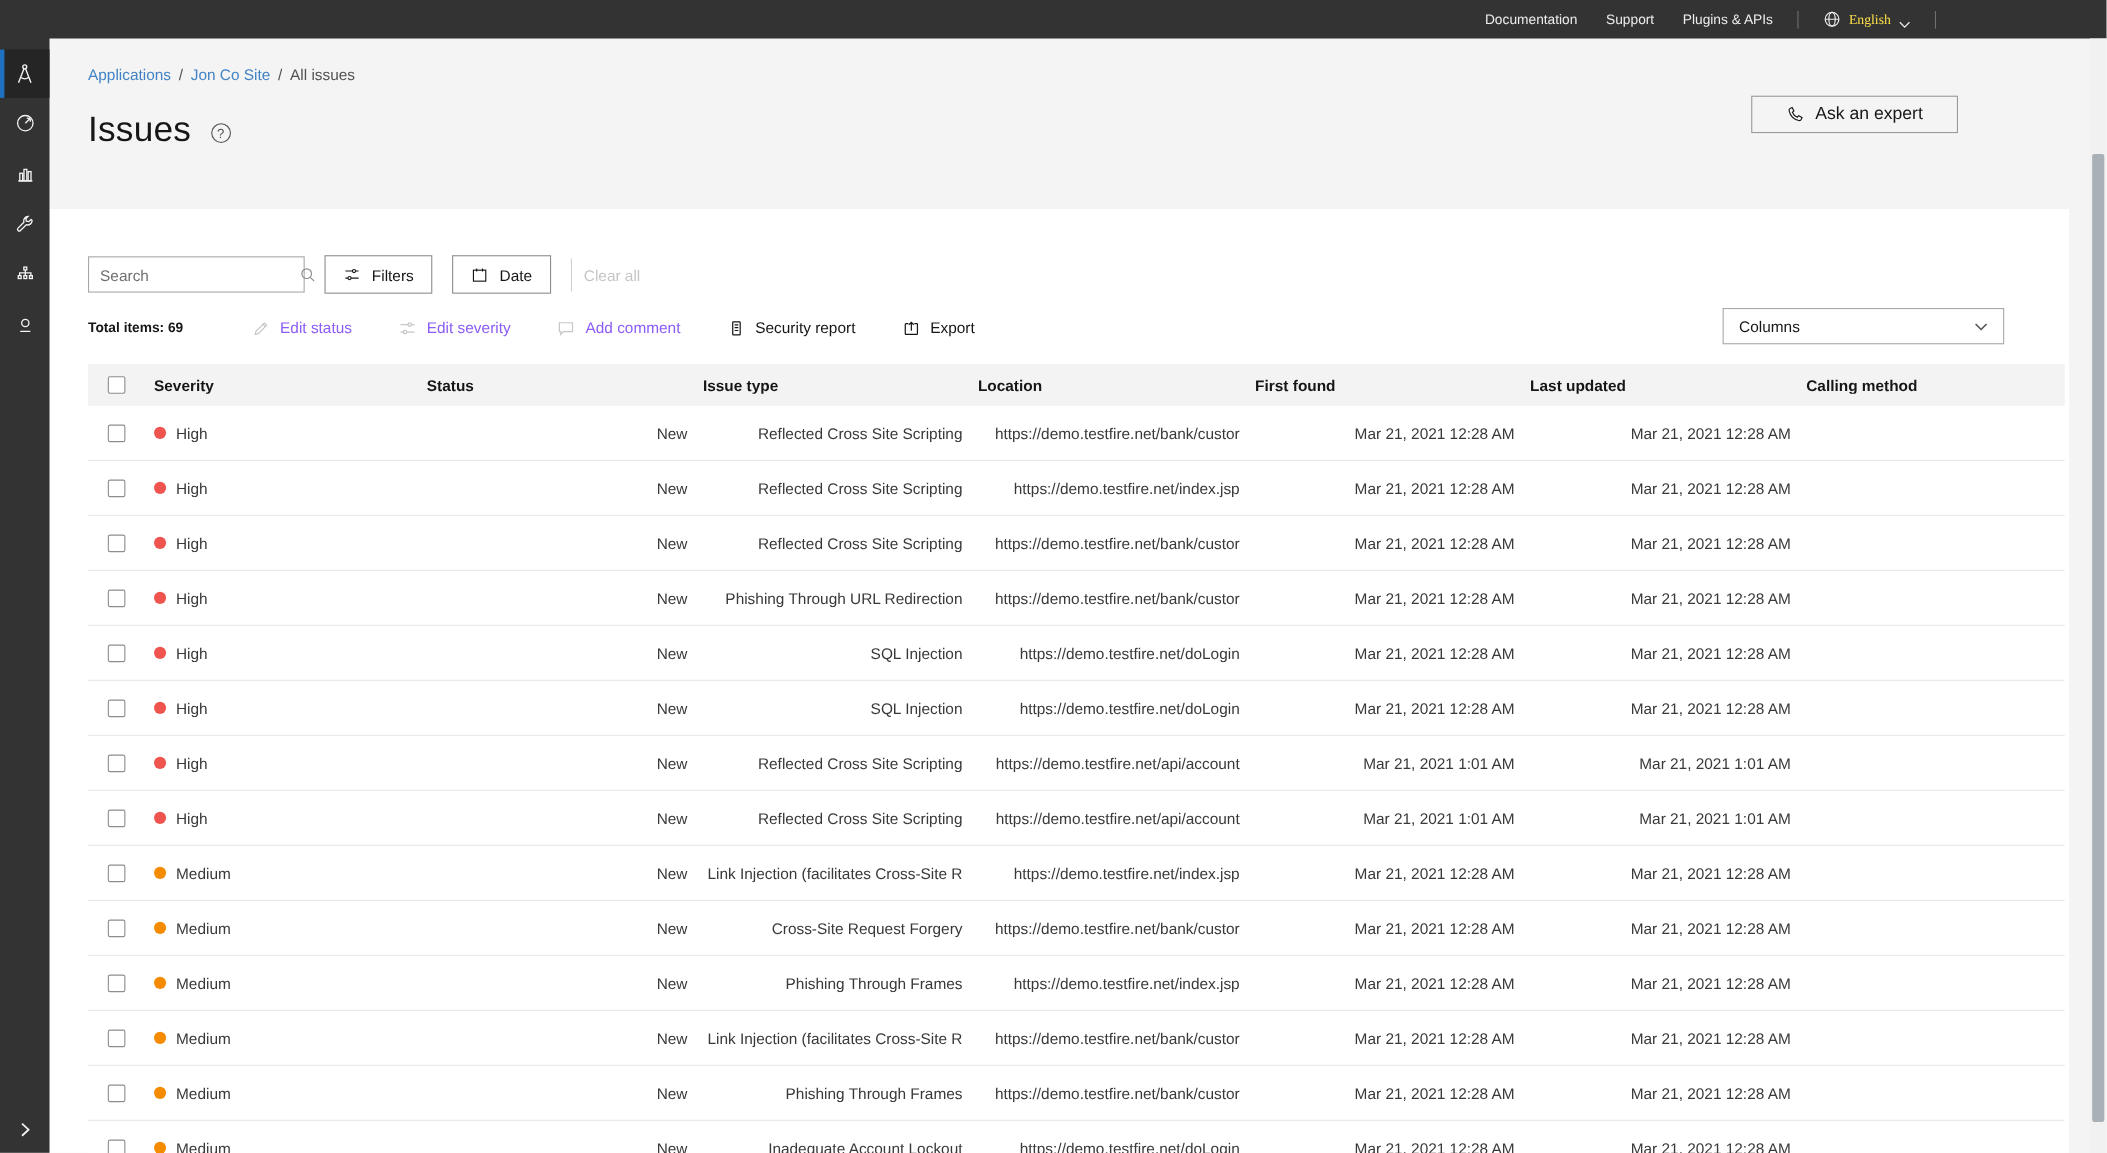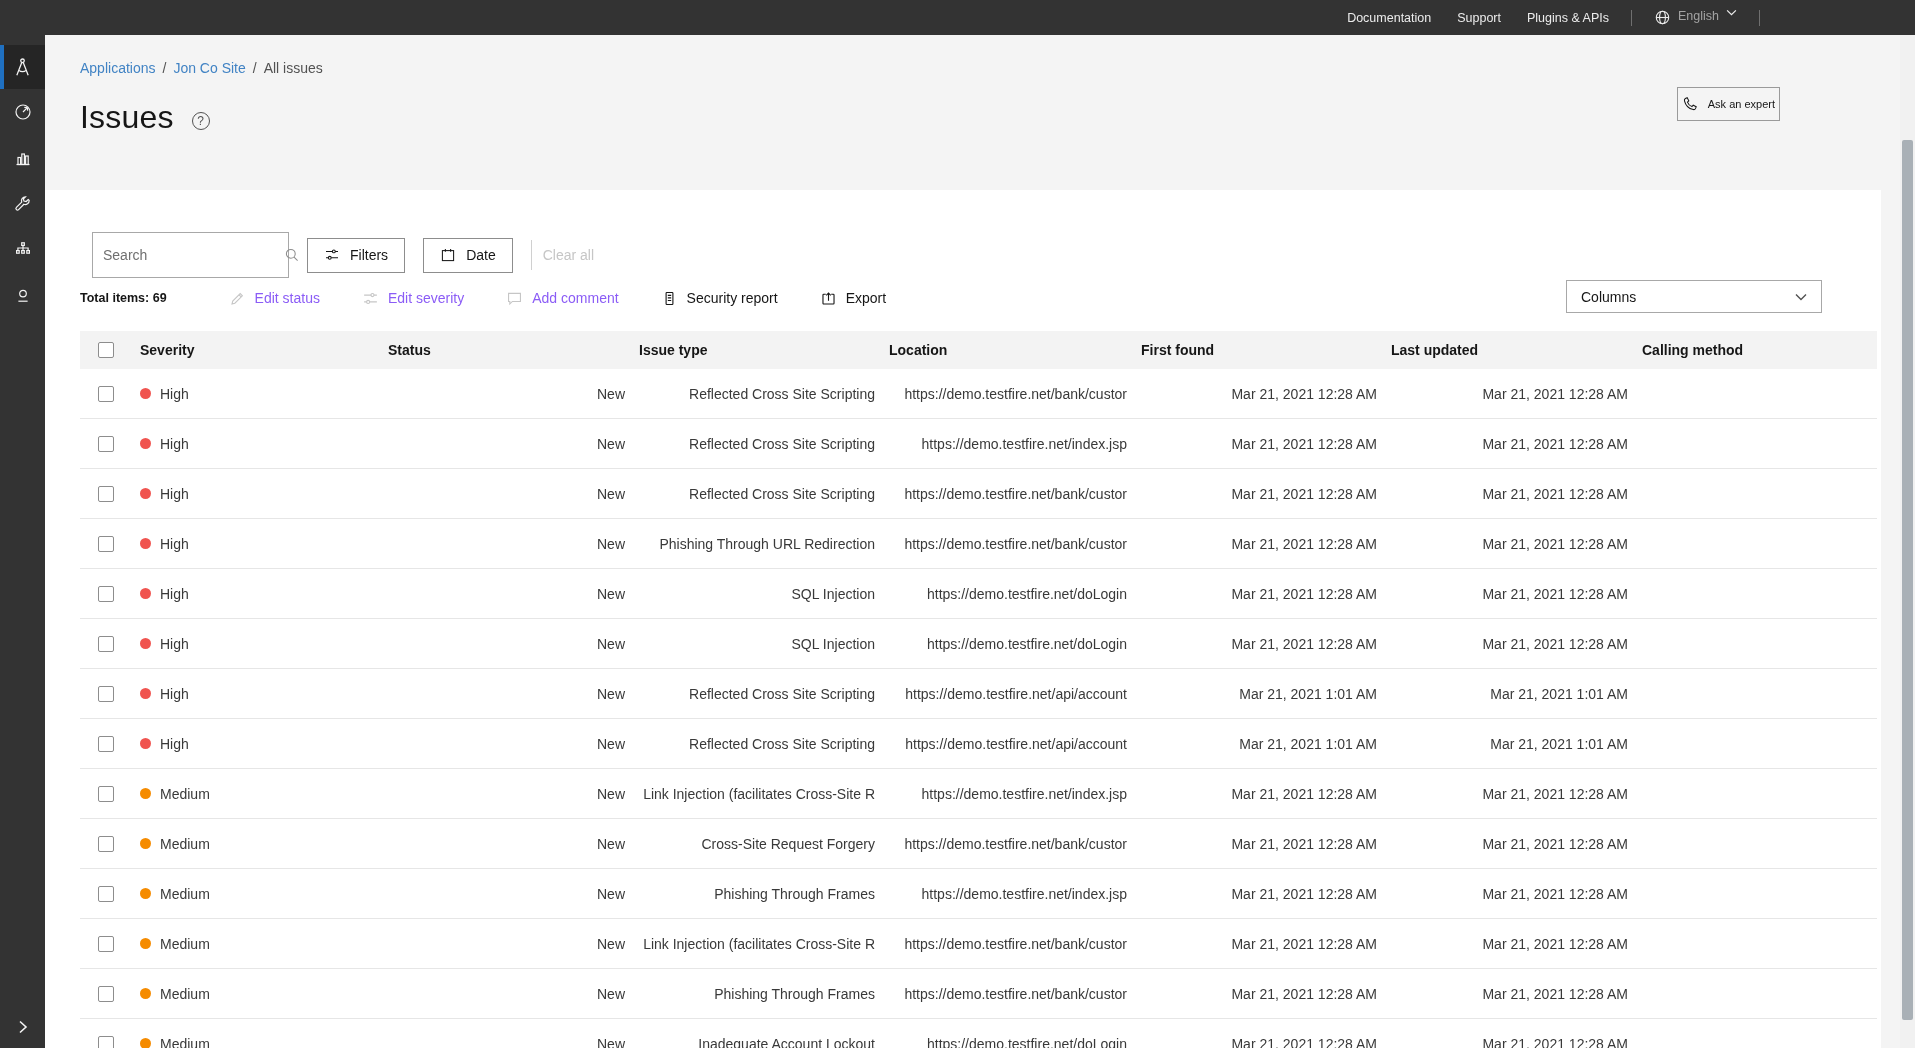--- a/index.html
+++ b/index.html
@@ -4,21 +4,21 @@
 <style>
   * { margin:0; padding:0; box-sizing:border-box; }
   html,body { width:1915px; height:1048px; overflow:hidden; background:#f4f4f4;
     font-family:"Liberation Sans", sans-serif; color:#161616; }
 
   
   .topbar { position:absolute; left:0; top:0; width:1915px; height:35px; background:#333333;
     display:flex; align-items:center; justify-content:flex-end; padding-right:155px; z-index:30; }
   .topbar-link { color:#ececec; font-size:12.5px; margin-left:26px; cursor:pointer; }
   .topbar-sep { width:1px; height:16px; background:#6f6f6f; margin-left:22px; }
-  .lang { display:flex; align-items:flex-start; margin-left:22px; color:#a3a3a3; font-size:12.5px; gap:7px; cursor:pointer; }
+  .lang { display:flex; align-items:flex-end; margin-left:22px; color:#fde047; font-size:12.5px; gap:7px; cursor:pointer;font-family:Liberation Serif, serif; }
   .lang svg { display:block; }
 
   
   .sidenav { position:absolute; left:0; top:0; width:45px; height:1048px; background:#333333; z-index:31; }
   .nav-item { width:45px; height:46px; display:flex; align-items:center; justify-content:center;
     color:#f4f4f4; cursor:pointer; position:relative; }
   .nav-item.first { margin-top:45px; height:44px; }
   .nav-item.active { background:#252525; }
   .nav-item.active::before { content:""; position:absolute; left:0; top:0; width:4px; height:100%; background:#1f70c1; }
   .nav-expand { position:absolute; left:0; bottom:4px; width:45px; height:34px; display:flex;
@@ -26,36 +26,36 @@
 
   
   .main { position:absolute; left:45px; top:35px; width:1836px; height:1013px; }
   .crumbs { position:absolute; left:35px; top:25px; font-size:14px; color:#525252; }
   .crumbs a { color:#4183c4; text-decoration:none; cursor:pointer; }
   .crumbs .sep { margin:0 7px; color:#525252; }
   .page-title-row { position:absolute; left:35px; top:64px; display:flex; align-items:center; gap:18px; }
   .page-title { font-size:32px; font-weight:400; color:#161616; letter-spacing:.2px; }
   .help-badge { width:18px; height:18px; border:1px solid #525252; border-radius:50%; color:#525252;
     font-size:12px; display:flex; align-items:center; justify-content:center; cursor:pointer; margin-top:6px; }
-  .ask-expert { position:absolute; right:101px; top:52px; height:34px; padding:0 4px;
+  .ask-expert { position:absolute; right:101px; top:52px; height:34px; padding:0 31px;
     border:1px solid #9a9a9a; background:transparent; display:flex; align-items:center; gap:10px;
-    font-size:11px; color:#161616; cursor:pointer; }
+    font-size:16px; color:#161616; cursor:pointer; }
 
   
   .tabs { position:absolute; left:35px; top:120px; display:flex; align-items:flex-end; height:35px; }
   .tab { font-size:14px; color:#525252; padding:0 18px 12px 18px; cursor:pointer; border-bottom:3px solid transparent; }
   .tab:first-child { padding-left:0; padding-right:40px; }
   .tab.active { color:#161616; font-weight:bold; border-bottom-color:#393939; }
 
   
   .panel { position:absolute; left:0; top:155px; width:1836px; height:858px; background:#ffffff; }
 
   .filter-row { position:absolute; left:35px; top:42px; display:flex; align-items:center; }
-  .search-box { width:197px; height:46px; border:1px solid #a8a8a8; background:#fff; display:flex;
-    align-items:center; padding:0 10px;margin-left:12px; }
+  .search-box { width:197px; height:33px; border:1px solid #a8a8a8; background:#fff; display:flex;
+    align-items:center; padding:0 10px; }
   .search-box input { border:none; outline:none; flex:1; font-size:14px; color:#161616;
     font-family:"Liberation Sans",sans-serif; background:transparent; }
   .search-box input::placeholder { color:#6f6f6f; }
   .btn { height:35px; border:1px solid #8d8d8d; background:#fff; display:flex; align-items:center;
     gap:10px; font-size:14px; color:#161616; padding:0 16px; cursor:pointer; }
   .btn-filters { margin-left:18px;justify-content:flex-end; }
   .btn-date { margin-left:18px; }
   .clear-sep { width:1px; height:30px; background:#d0d0d0; margin-left:18px; }
   .clear-all { margin-left:11px; font-size:14px; color:#c6c6c6; }
 

